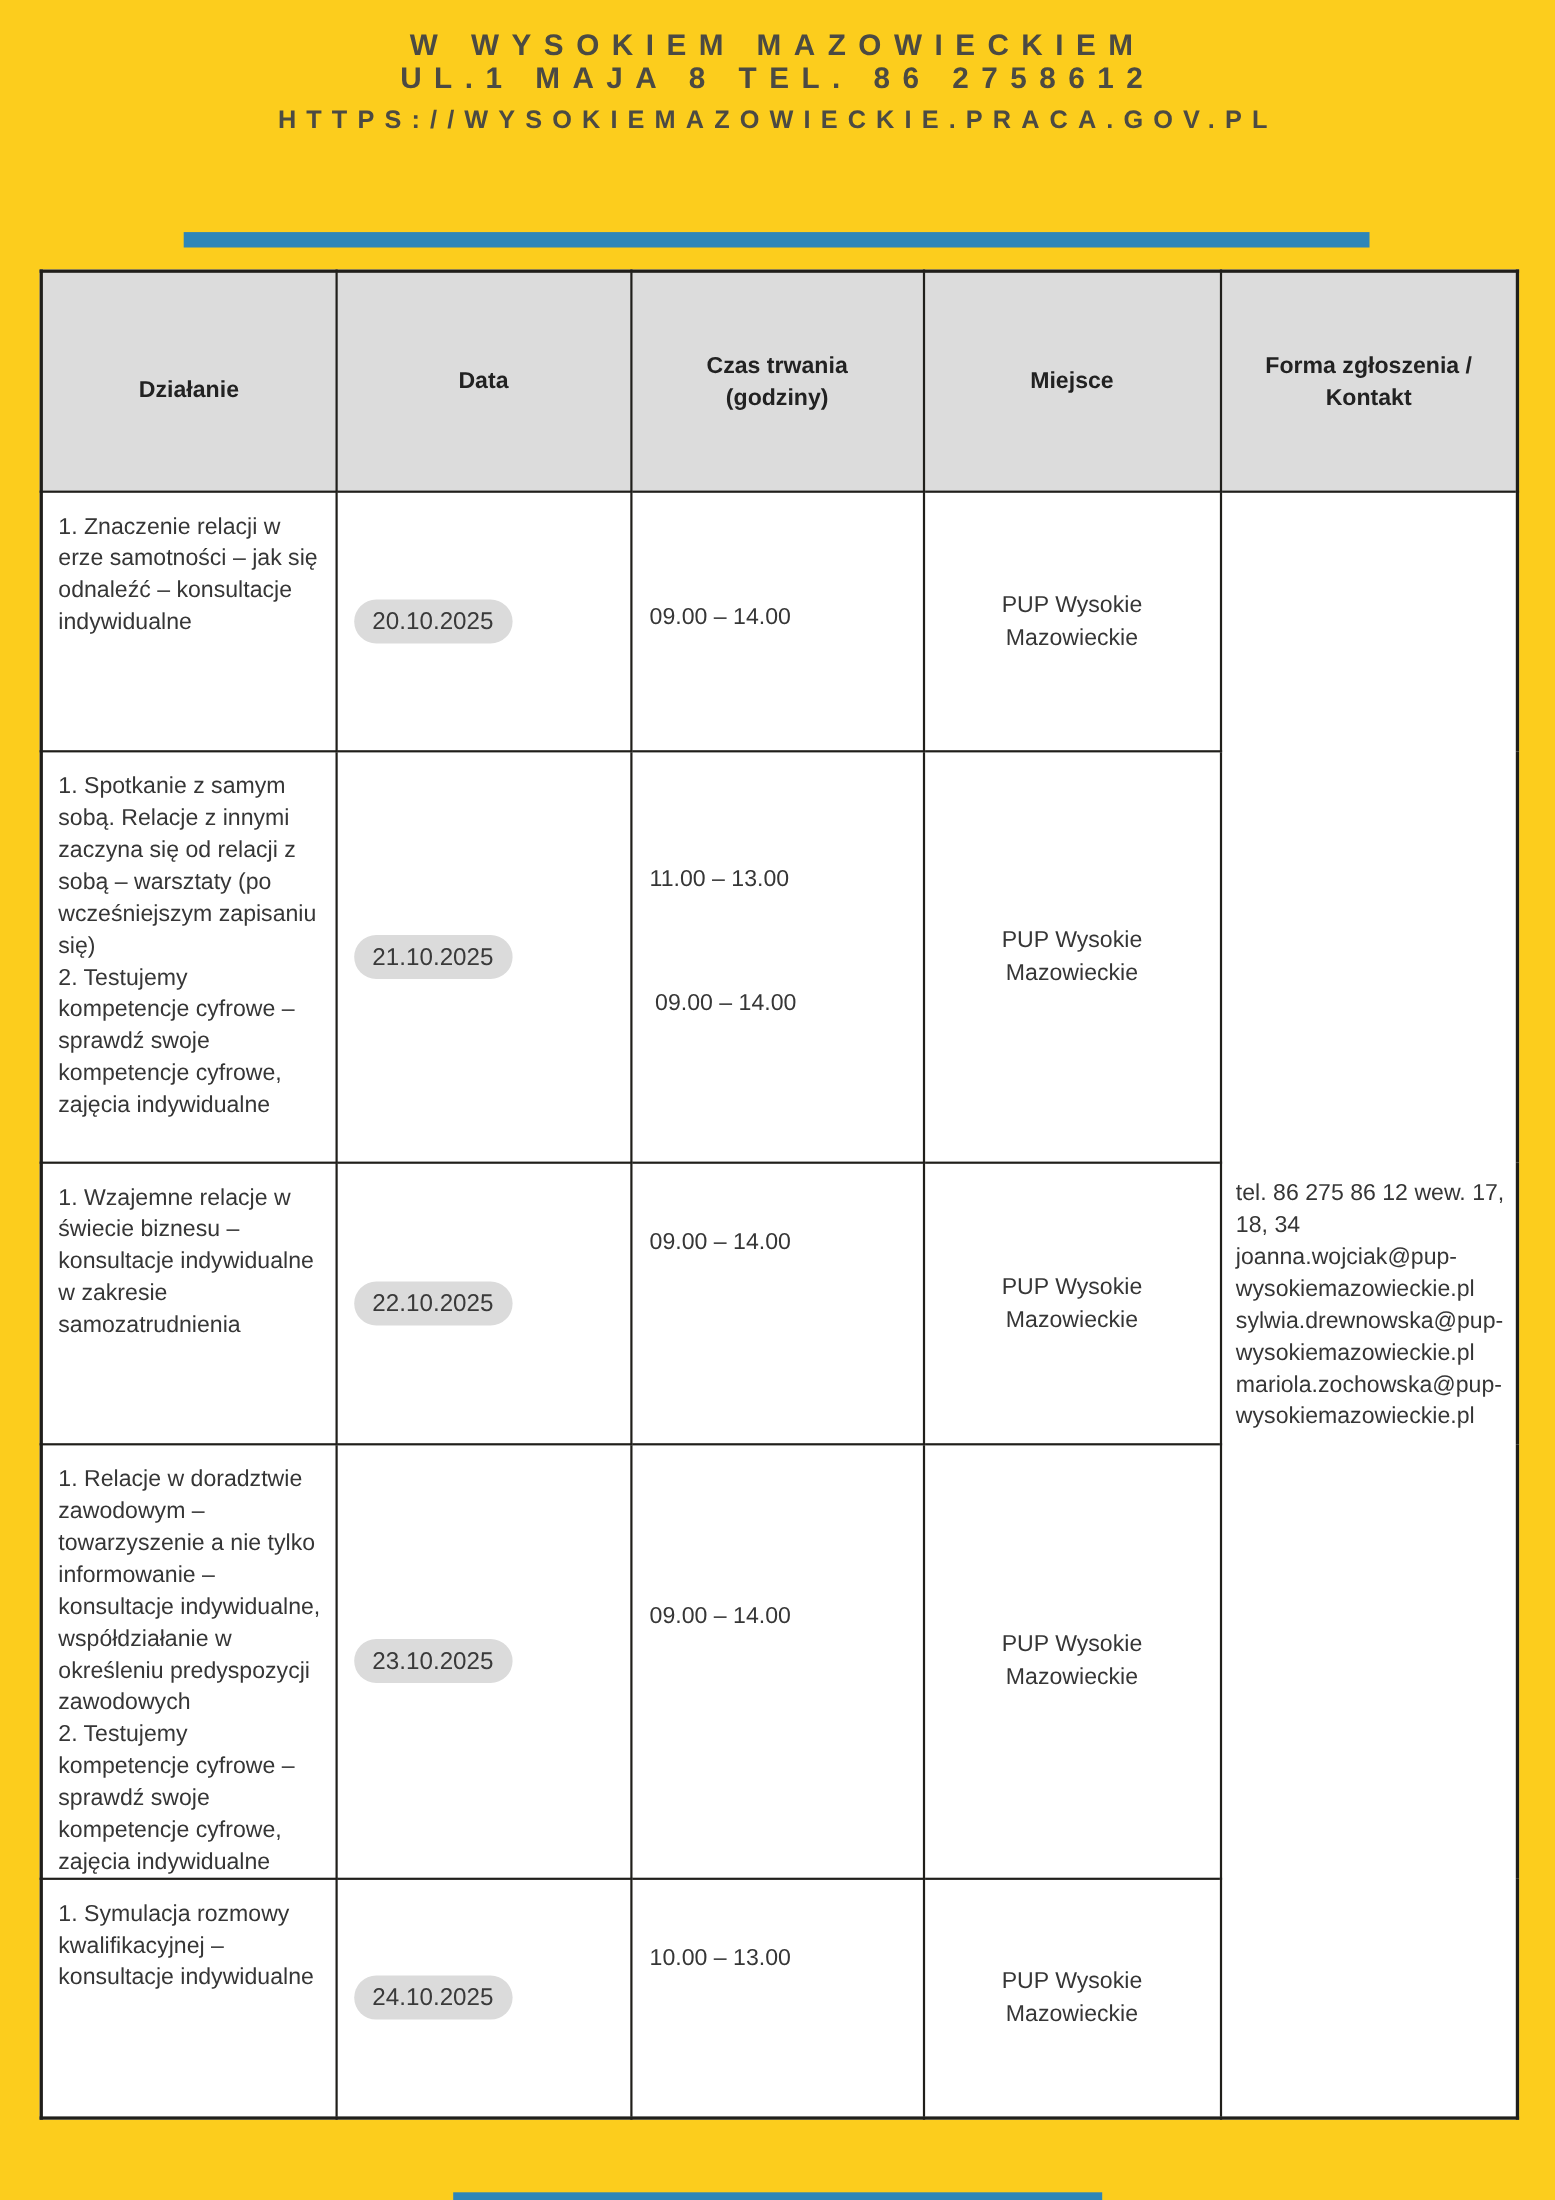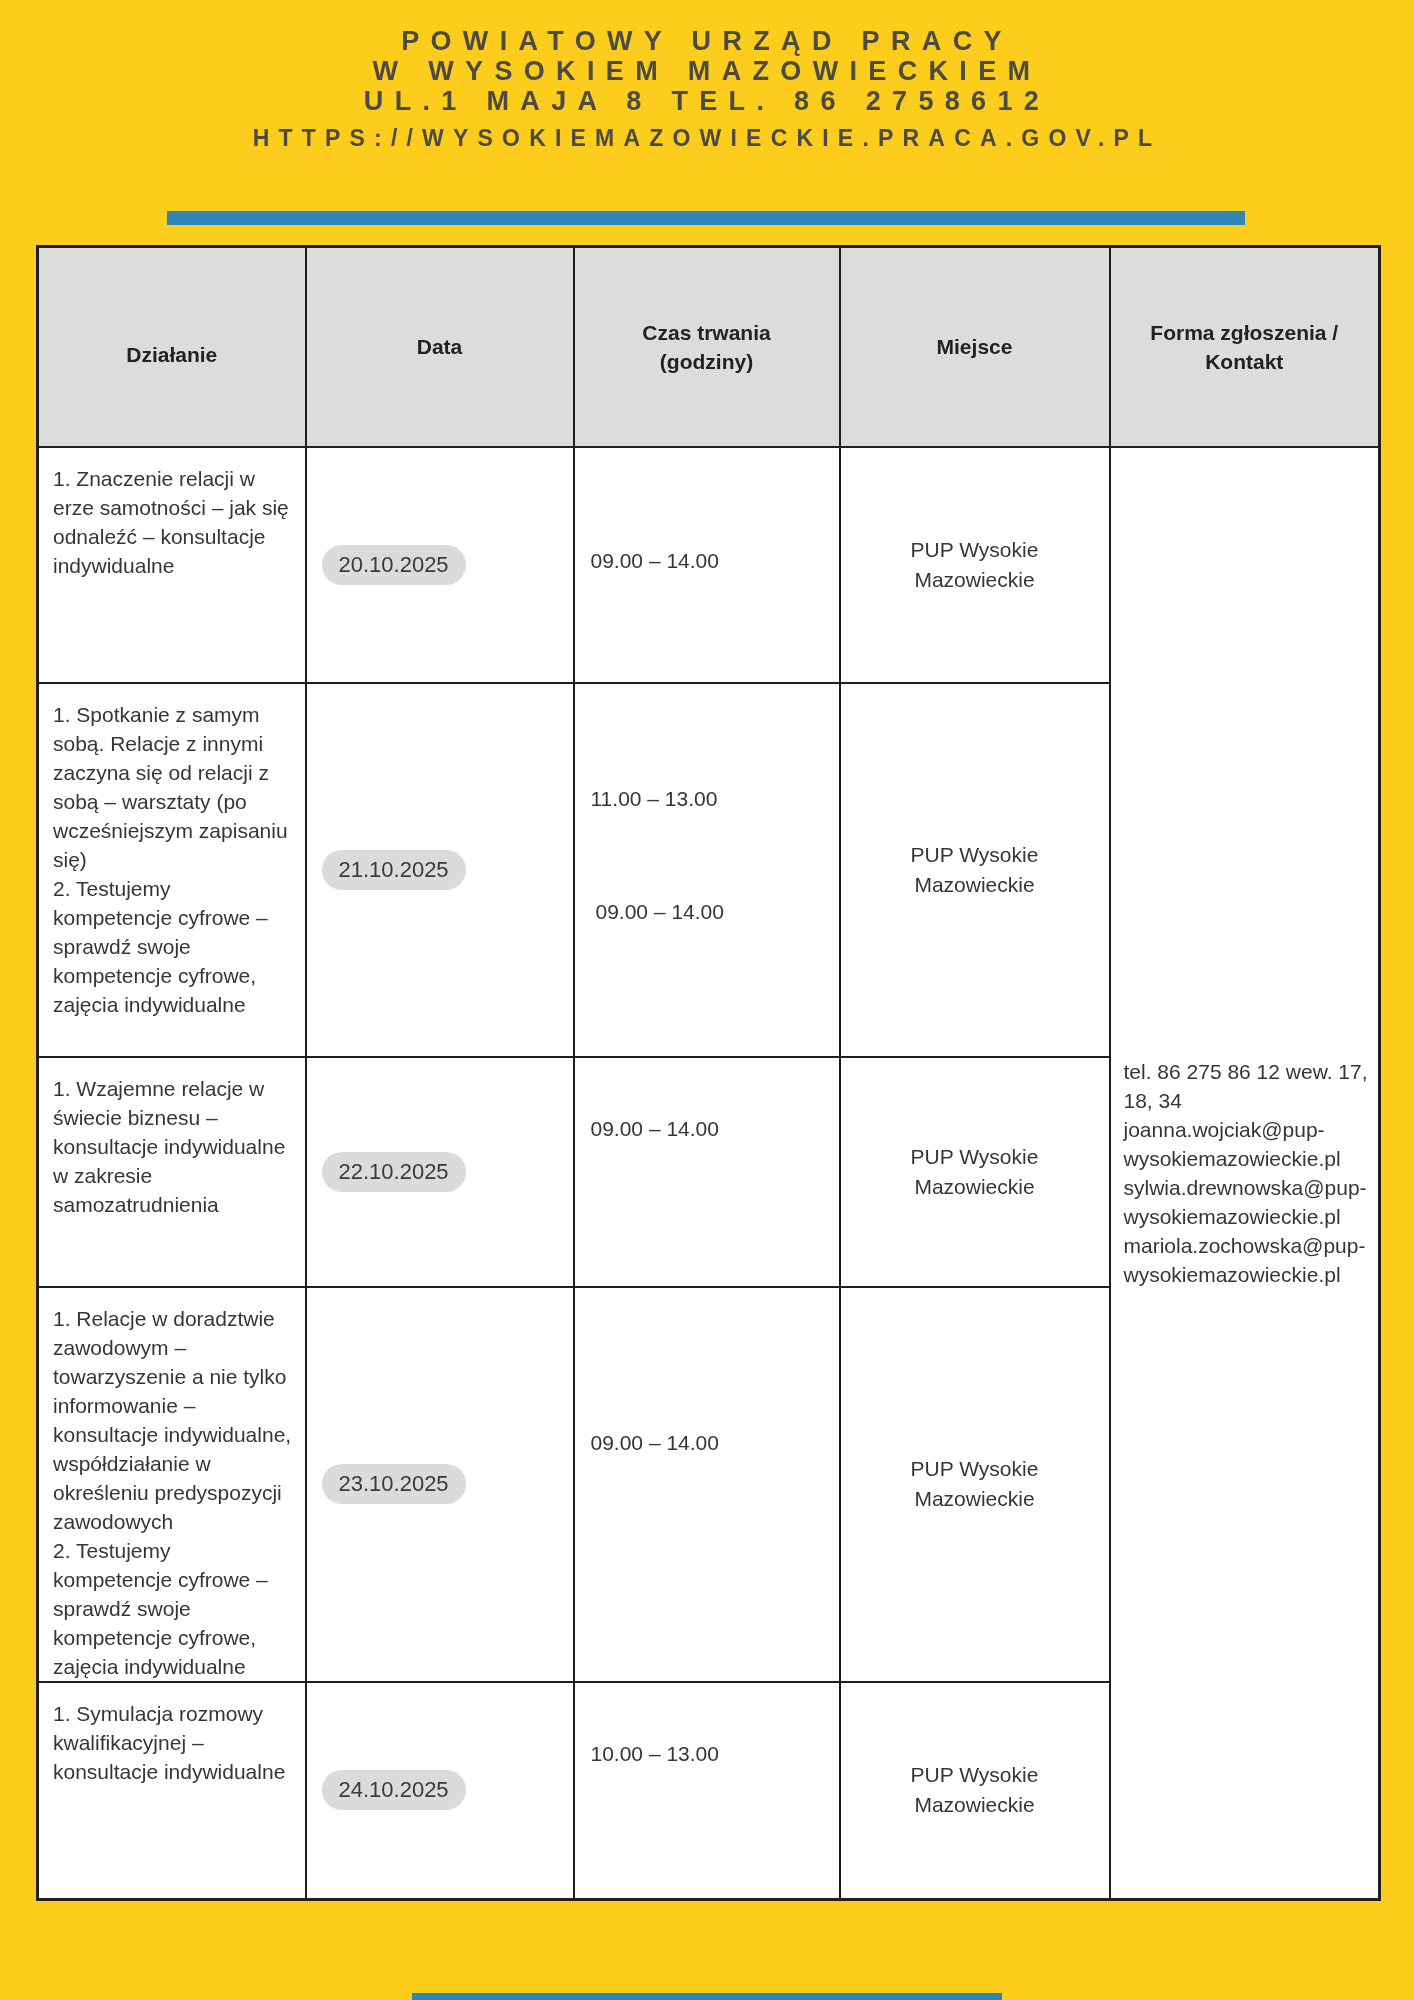--- a/index.html
+++ b/index.html
@@ -120,21 +120,20 @@
     padding: 0 10px 0 13px;
     overflow-wrap: anywhere;
   }
 </style>
 </head>
 <body>
 
 <div class="page">
 
   <div class="header-block">
-    <div class="h-line">POWIATOWY URZĄD PRACY</div>
     <div class="h-line">W WYSOKIEM MAZOWIECKIEM</div>
     <div class="h-line">UL.1 MAJA 8 TEL. 86 2758612</div>
     <div class="h-url">HTTPS://WYSOKIEMAZOWIECKIE.PRACA.GOV.PL</div>
   </div>
 
   <div class="bar-top"></div>
 
   <table class="sched">
     <colgroup>
       <col style="width:268px">
@@ -177,21 +176,21 @@
       <td class="date">
         <span class="pill">21.10.2025</span>
       </td>
       <td class="time t-r2">
         <div>11.00 – 13.00</div>
         <div class="time-line2">09.00 – 14.00</div>
       </td>
       <td class="place">PUP Wysokie Mazowieckie</td>
     </tr>
 
-    <tr style="height:230px">
+    <tr style="height:256px">
       <td class="action">1. Wzajemne relacje w świecie biznesu – konsultacje indywidualne w zakresie samozatrudnienia</td>
       <td class="date">
         <span class="pill">22.10.2025</span>
       </td>
       <td class="time t-r3">
         <div>09.00 – 14.00</div>
       </td>
       <td class="place">PUP Wysokie Mazowieckie</td>
     </tr>
 

